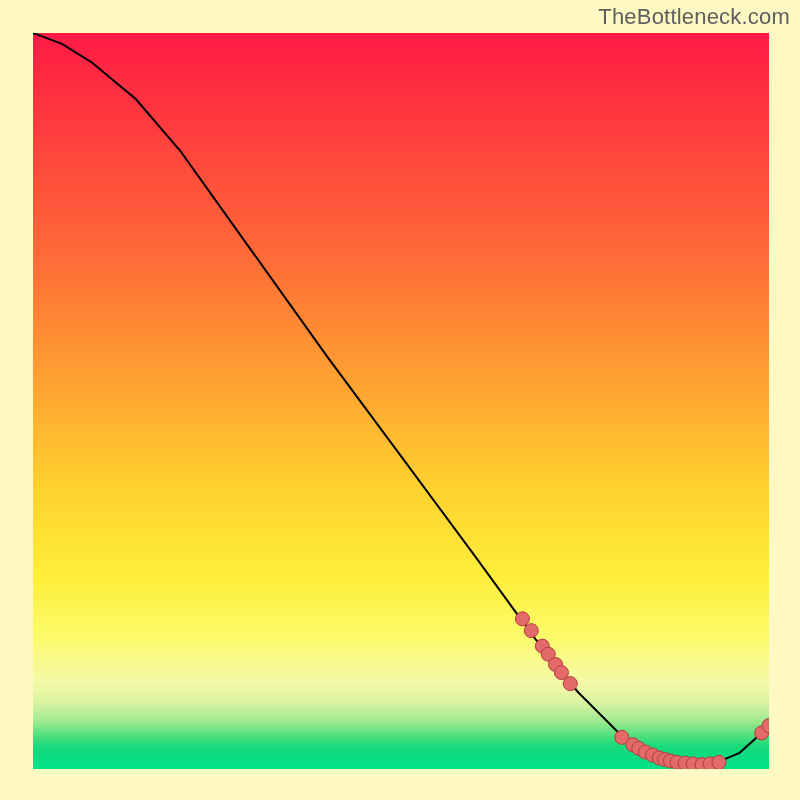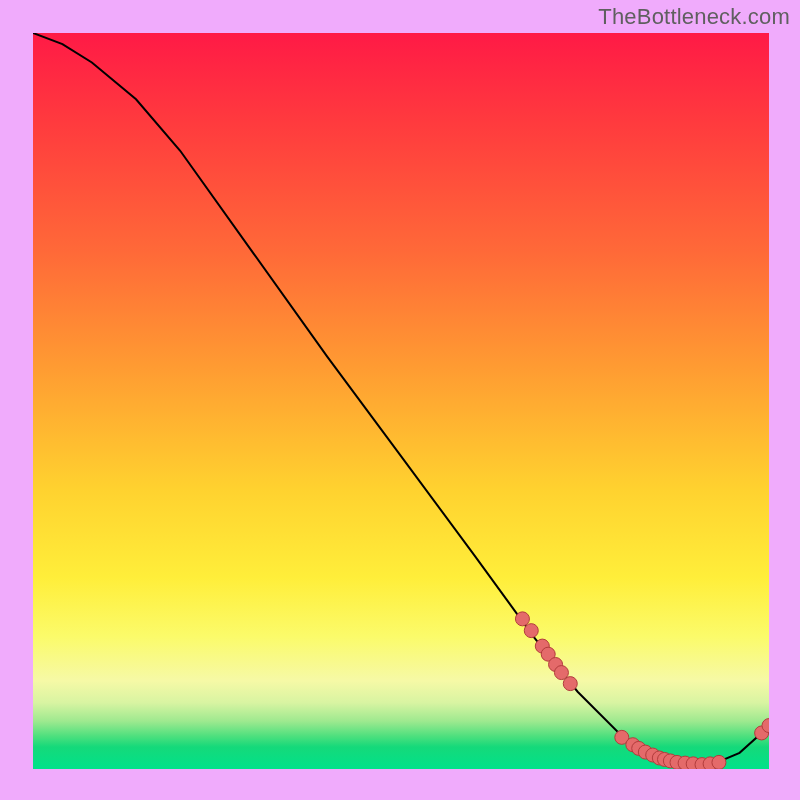--- a/index.html
+++ b/index.html
@@ -8,21 +8,21 @@
     width: 800px;
     height: 800px;
     background: #000;
     overflow: hidden;
     font-family: Arial, Helvetica, sans-serif;
   }
   .frame {
     position: relative;
     width: 800px;
     height: 800px;
-    background: #f0abfc;
+    background: #fef9c3;
     text-align: right;
   }
   .watermark {
     position: absolute;
     top: 4px;
     right: 10px;
     color: #5f5f5f;
     font-size: 22px;
     font-weight: 400;
     letter-spacing: 0.2px;

